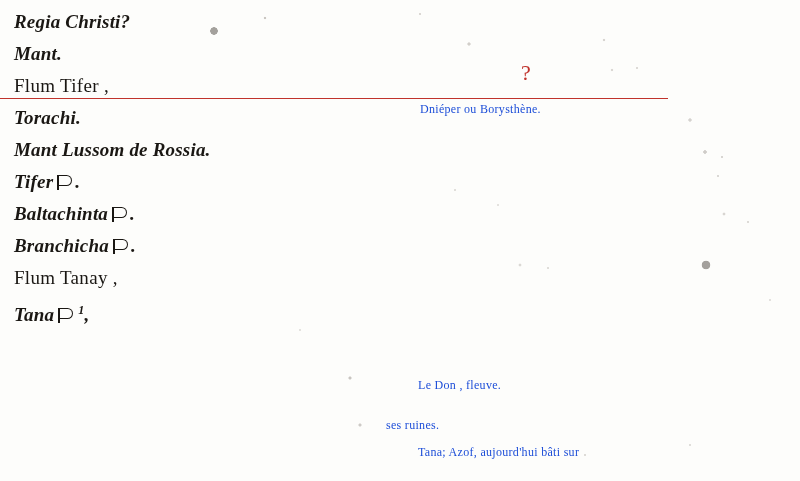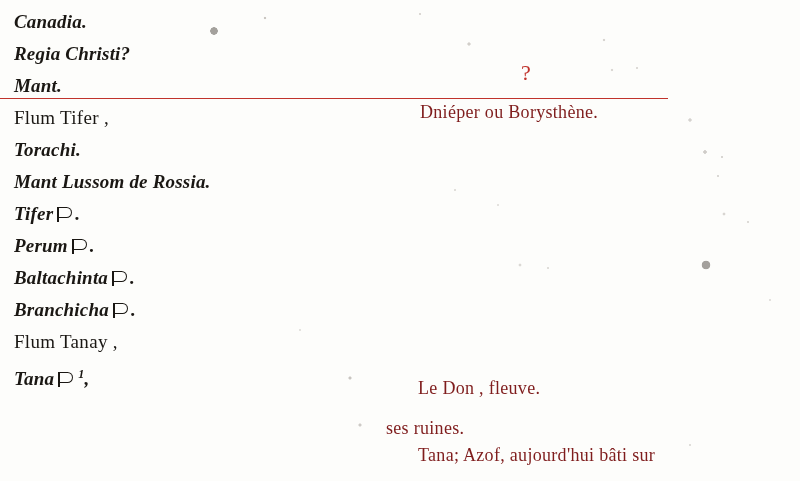--- a/index.html
+++ b/index.html
@@ -129,50 +129,46 @@
 
   
   .col-right {
     position: absolute;
     left: 392px;
     top: 6px;
     width: 400px;
   }
   .gloss {
     position: absolute;
-    font-size: 18px;
+    font-size: 12px;
     letter-spacing: .3px;
     white-space: nowrap;
-    color: #7f1d1d;
+    color: #1d4ed8;
   }
   .gloss.g-dnieper { left: 28px; top: 96px; }
   .gloss.g-don     { left: 26px; top: 372px; }
   .gloss.g-tana    { left: 26px; top: 404px; margin-top: 35px; }
   .gloss.g-ruines  { left: -6px; top: 412px; }
 </style>
 </head>
 <body>
 
 <div class="sheet">
 
   <div class="page-texture"></div>
 
   <div class="col-left">
-    <div class="entry italic"><span>Canadia.</span></div>
     <div class="entry italic"><span>Regia Christi?</span></div>
     <div class="entry italic"><span>Mant.</span></div>
     <div class="entry roman"><span>Flum Tifer ,</span></div>
     <div class="entry italic"><span>Torachi.</span></div>
     <div class="entry italic"><span>Mant Lussom de Rossia.</span></div>
 
     <div class="entry italic">
       <span>Tifer</span><span class="flagmark"></span><span>.</span>
-    </div>
-    <div class="entry italic">
-      <span>Perum</span><span class="flagmark"></span><span>.</span>
     </div>
     <div class="entry italic">
       <span>Baltachinta</span><span class="flagmark"></span><span>.</span>
     </div>
     <div class="entry italic">
       <span>Branchicha</span><span class="flagmark"></span><span>.</span>
     </div>
 
     <div class="entry roman"><span>Flum Tanay ,</span></div>
 

